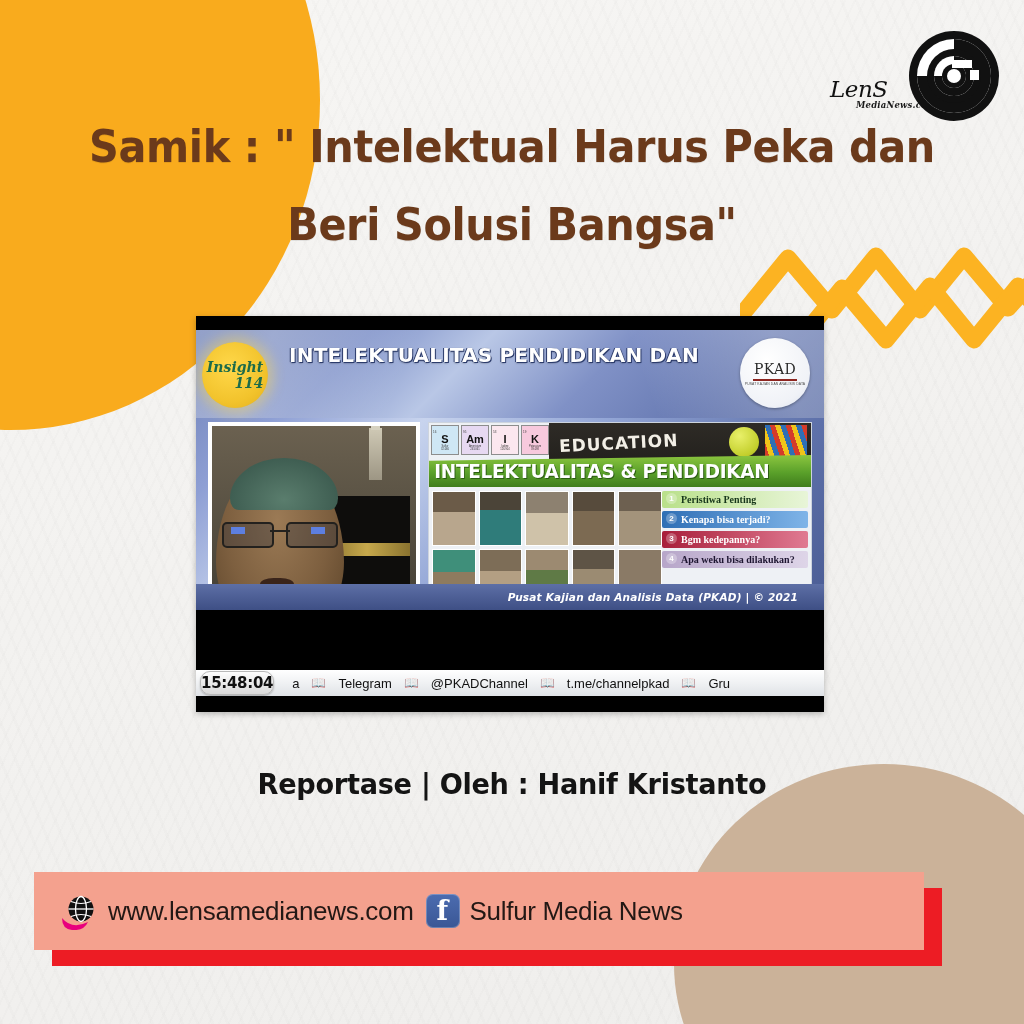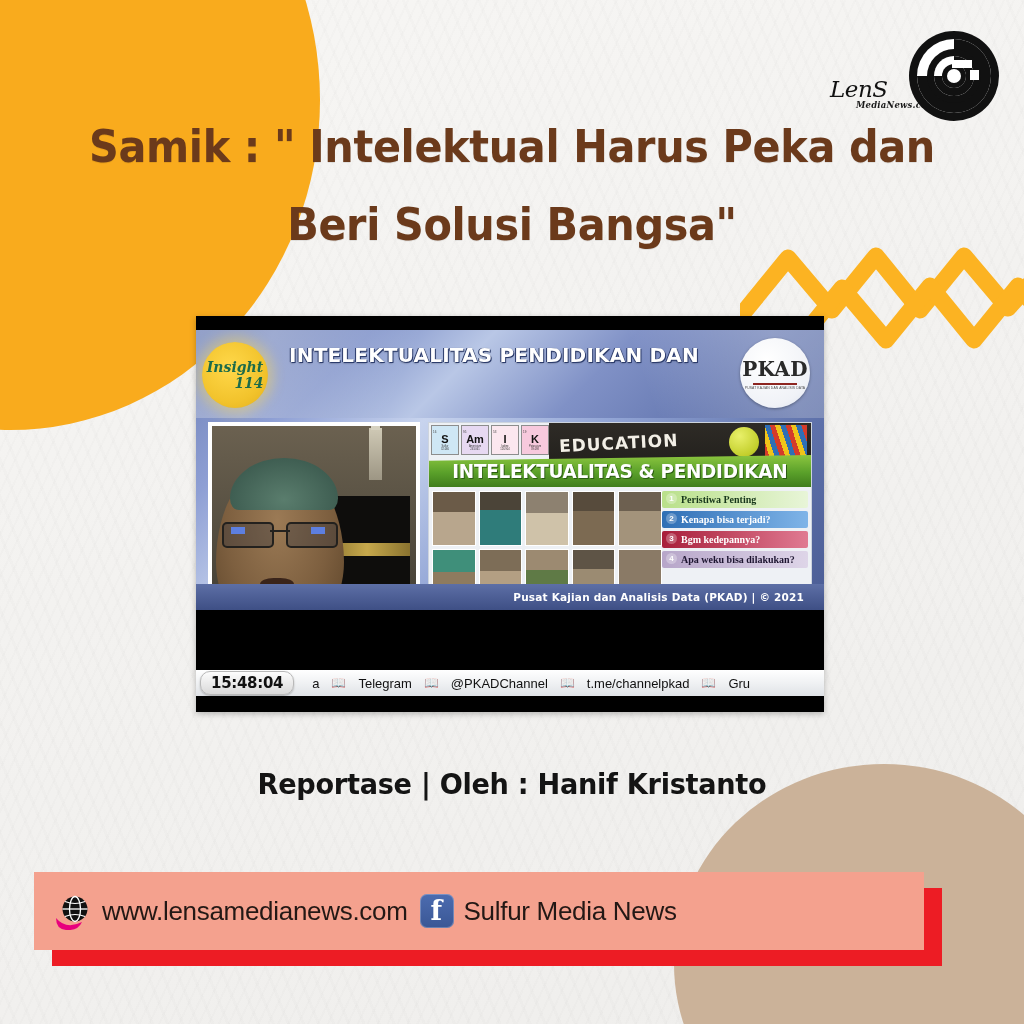--- a/index.html
+++ b/index.html
@@ -80,21 +80,21 @@
     color:#fff;font-family:"DejaVu Sans", sans-serif;font-weight:bold;
     font-size:20px;line-height:27px;letter-spacing:0.2px;
     text-shadow:1px 1px 0 #2b3b6b, -1px 0 0 #2b3b6b, 0 1px 2px rgba(0,0,0,0.5);
   }
   .pkad-logo{
     position:absolute;right:14px;top:8px;width:70px;height:70px;border-radius:50%;
     background:radial-gradient(circle at 38% 32%,#ffffff 0%,#f0f2f7 70%,#d9dfeb 100%);
     display:flex;flex-direction:column;align-items:center;justify-content:center;
     box-shadow:0 1px 3px rgba(0,0,0,0.35);
   }
-  .pkad-t{font-family:"DejaVu Serif",serif;font-weight:bold;font-size:20px;color:#2a2a2a;letter-spacing:0.3px;}
+  .pkad-t{font-family:"DejaVu Serif",serif;font-weight:normal;font-size:14px;color:#2a2a2a;letter-spacing:0.3px;}
   .pkad-rule{width:44px;height:2px;background:#8d2520;margin-top:2px;}
   .pkad-s{font-size:3.4px;color:#4a4a4a;letter-spacing:0.1px;margin-top:1px;white-space:nowrap;}
 
   
   .speaker{
     position:absolute;left:12px;top:92px;width:212px;height:218px;
     background:#fff;padding:4px;box-sizing:border-box;
   }
   .speaker-img{position:relative;width:100%;height:100%;overflow:hidden;
     background:linear-gradient(180deg,#6b6150 0%,#575042 45%,#3d3930 100%);}
@@ -137,21 +137,21 @@
   }
   .edu-text{font-family:"DejaVu Sans",sans-serif;font-weight:bold;font-size:17px;color:#f2efe6;
     letter-spacing:1px;transform:rotate(-3deg);}
   .apple{position:absolute;right:52px;top:4px;width:30px;height:30px;border-radius:50%;
     background:radial-gradient(circle at 35% 30%,#e9f06a,#c3cf2c 70%,#9aa520);}
   .pencils{position:absolute;right:4px;top:2px;width:42px;height:34px;
     background:repeating-linear-gradient(72deg,#d53b2a 0 5px,#f0c419 5px 10px,#2f6fb5 10px 15px);}
   .green-band{
     position:absolute;left:0;top:32px;width:100%;height:32px;
     background:linear-gradient(180deg,#8cc63f 0%,#5aa02a 55%,#3f7d1c 100%);
-    display:flex;align-items:center;justify-content:center;
+    display:flex;align-items:center;justify-content:flex-start;
     clip-path:polygon(0 18%,100% 0,100% 100%,0 100%);
   }
   .green-band span{
     font-family:"DejaVu Sans",sans-serif;font-weight:bold;font-size:19px;color:#fff;
     letter-spacing:-0.3px;text-shadow:1px 1px 0 #2c5c13;transform:scaleX(0.97);
   }
   .photogrid{position:absolute;left:3px;top:68px;width:230px;height:112px;
     display:grid;grid-template-columns:repeat(5,1fr);grid-template-rows:repeat(2,1fr);gap:3px;}
   .ph{background:#8a7a66;border:1px solid #fff;box-sizing:border-box;}
   .ph:nth-child(1){background:linear-gradient(180deg,#6b5b48 38%,#b8a68d 38%);}
@@ -179,52 +179,52 @@
   .bl.b4{background:linear-gradient(90deg,#b7a6c9,#ded5e8);}
   .bl.b4 .txt{color:#1d1530;}
   .slide-foot{position:absolute;left:0;bottom:12px;width:100%;height:10px;
     background:linear-gradient(90deg,#2e7d32,#4caf50);}
   .slide-strip{position:absolute;left:0;bottom:0;width:100%;height:12px;background:#e9ecf1;
     display:flex;align-items:center;font-size:6px;color:#3b3b3b;overflow:hidden;white-space:nowrap;}
 
   .vid-caption{
     position:absolute;left:0;bottom:0;width:628px;height:26px;
     background:linear-gradient(180deg,#5d6fa6,#3e4f85);
-    display:flex;align-items:center;justify-content:flex-end;padding-right:20px;box-sizing:border-box;
+    display:flex;align-items:center;justify-content:flex-end;padding-right:26px;box-sizing:border-box;font-style:italic;
   }
   .vid-caption span{font-family:"DejaVu Sans",sans-serif;font-weight:bold;font-size:10.5px;color:#fff;letter-spacing:0.2px;}
 
   .ticker{
     position:absolute;left:0;top:354px;width:628px;height:26px;
     background:linear-gradient(180deg,#ffffff 0%,#eef0f2 55%,#dfe2e6 100%);
     display:flex;align-items:center;overflow:hidden;
   }
   .clock{
-    margin-left:4px;padding:2px 10px;border-radius:10px;
+    margin-left:4px;padding:2px 0;border-radius:10px;
     background:linear-gradient(180deg,#fdfdfd,#d9d9d9);
     border:1px solid #b9b9b9;box-shadow:0 1px 2px rgba(0,0,0,0.25);
     font-family:"DejaVu Sans",sans-serif;font-weight:bold;font-size:15px;color:#111;letter-spacing:-0.3px;
   }
   .tick-items{display:flex;align-items:center;gap:0;margin-left:8px;white-space:nowrap;}
   .tick-items .ti{font-family:"Liberation Sans",sans-serif;font-size:13px;color:#111;margin:0 10px;}
   .tick-items .bookicon{font-size:12px;color:#222;margin:0 2px;}
   .ticker-blackbar{position:absolute;left:0;top:380px;width:628px;height:16px;background:#000;}
 
   
   .reportase{
     position:absolute;left:0;top:768px;width:1024px;text-align:center;
     font-family:"DejaVu Sans",sans-serif;font-weight:bold;font-size:28px;color:#141414;
     letter-spacing:-0.3px;transform:scaleX(0.97);
   }
 
   
   .foot-red{position:absolute;left:52px;top:888px;width:890px;height:78px;background:#ed1c24;}
   .foot-bar{
     position:absolute;left:34px;top:872px;width:890px;height:78px;background:#f4a18e;
-    display:flex;align-items:center;padding-left:20px;box-sizing:border-box;gap:12px;
+    display:flex;align-items:center;padding-left:26px;box-sizing:border-box;gap:12px;
   }
   .fitem{display:flex;align-items:center;gap:10px;}
   .ftxt{font-family:"Liberation Sans",sans-serif;font-size:26px;color:#231815;letter-spacing:-0.3px;}
   .globe{width:38px;height:38px;position:relative;}
   .fb-icon{width:34px;height:34px;border-radius:7px;
     background:linear-gradient(180deg,#4c6cb0,#3a5795);position:relative;
     box-shadow:inset 0 0 0 1px rgba(255,255,255,0.25);}
   .fb-icon:after{content:"f";position:absolute;left:11px;top:1px;
     font-family:"DejaVu Serif",serif;font-weight:bold;font-size:27px;color:#fff;}
   .ig-icon{width:32px;height:32px;border-radius:9px;position:relative;

